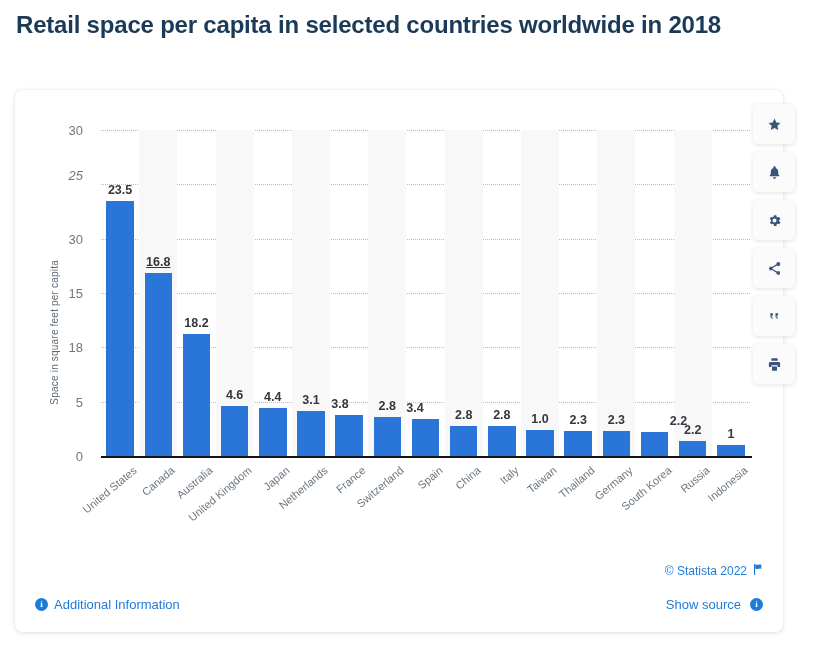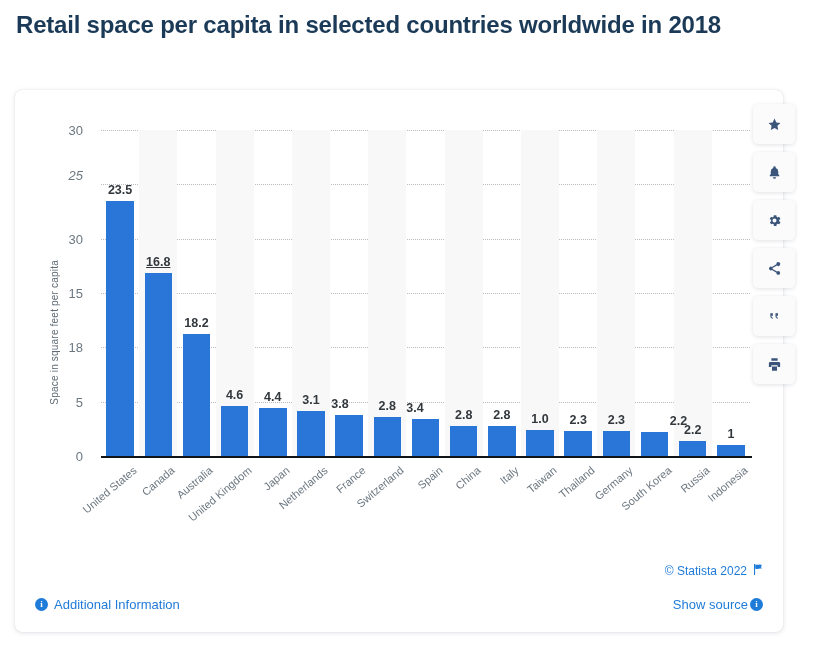--- a/index.html
+++ b/index.html
@@ -190,21 +190,21 @@
     gap: 6px;
   }
   .show-source {
     position: absolute;
     right: 20px;
     top: 45px;
     font-size: 13px;
     color: #1f7bd8;
     display: flex;
     align-items: center;
-    gap: 2px;
+    gap: 9px;
     cursor: pointer;
   }
   .info-dot {
     width: 13px;
     height: 13px;
     border-radius: 50%;
     background: #1f7bd8;
     color: #fff;
     font-size: 9px;
     font-weight: bold;

